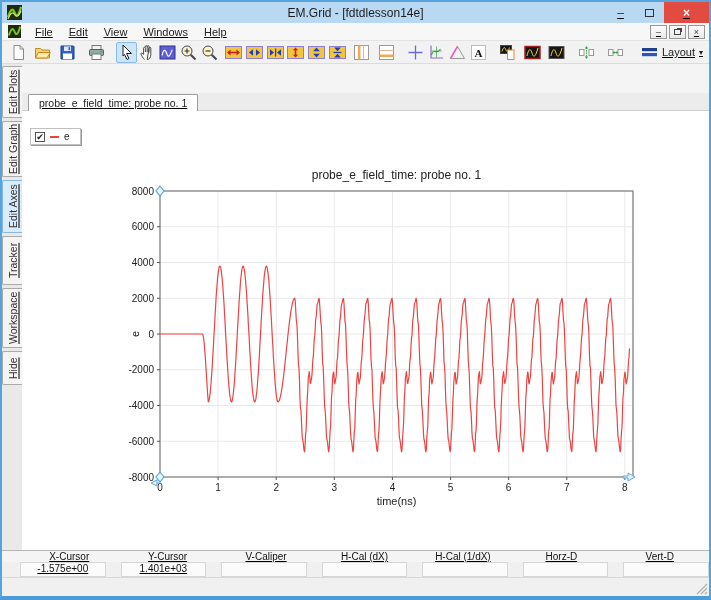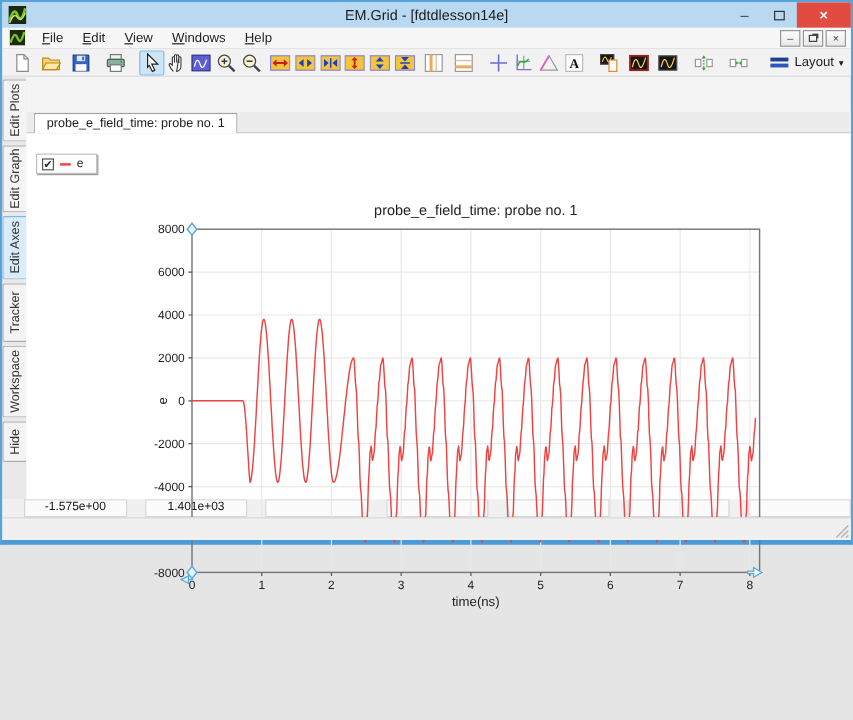--- a/index.html
+++ b/index.html
@@ -1,17 +1,17 @@
 <!DOCTYPE html>
 <html><head>
 <meta charset="utf-8">
 <style>
   * { margin:0; padding:0; box-sizing:border-box; }
   html,body { width:711px; height:600px; font-family:"Liberation Sans",sans-serif; background:#e5e5e5; }
-  .window { width:711px; height:454px; background:#f4f4f4; border:2px solid #57a3dc; border-bottom:4px solid #4a9bd8; display:flex; flex-direction:column; }
+  .window { width:711px; height:600px; background:#f4f4f4; border:2px solid #57a3dc; border-bottom:4px solid #4a9bd8; display:flex; flex-direction:column;text-decoration:underline; }
 
   
   .titlebar { height:21px; background:#b9d9f2; display:flex; align-items:center; position:relative; flex:0 0 auto; }
   .app-icon { width:15px; height:15px; margin-left:5px; flex:0 0 auto; }
   .title-text { position:absolute; left:0; right:0; text-align:center; font-size:12px; color:#1c1c1c; }
   .win-controls { margin-left:auto; display:flex; height:100%; align-items:stretch; z-index:2; }
   .win-btn { width:29px; display:flex; align-items:center; justify-content:center; font-size:12px; color:#333; cursor:default; }
   .win-btn .maxbox { width:9px; height:8px; border:1px solid #333; }
   .win-btn.close { width:45px; background:#e14b40; color:#fff; font-weight:bold; font-size:12px; }
 
@@ -367,20 +367,29 @@
             <polyline points="138.0,223.0 138.5,223.0 138.9,223.0 139.4,223.0 139.9,223.0 140.3,223.0 140.8,223.0 141.3,223.0 141.7,223.0 142.2,223.0 142.6,223.0 143.1,223.0 143.6,223.0 144.0,223.0 144.5,223.0 145.0,223.0 145.4,223.0 145.9,223.0 146.4,223.0 146.8,223.0 147.3,223.0 147.8,223.0 148.2,223.0 148.7,223.0 149.2,223.0 149.6,223.0 150.1,223.0 150.6,223.0 151.0,223.0 151.5,223.0 151.9,223.0 152.4,223.0 152.9,223.0 153.3,223.0 153.8,223.0 154.3,223.0 154.7,223.0 155.2,223.0 155.7,223.0 156.1,223.0 156.6,223.0 157.1,223.0 157.5,223.0 158.0,223.0 158.5,223.0 158.9,223.0 159.4,223.0 159.8,223.0 160.3,223.0 160.8,223.0 161.2,223.0 161.7,223.0 162.2,223.0 162.6,223.0 163.1,223.0 163.6,223.0 164.0,223.0 164.5,223.0 165.0,223.0 165.4,223.0 165.9,223.0 166.4,223.0 166.8,223.0 167.3,223.0 167.8,223.0 168.2,223.0 168.7,223.0 169.1,223.0 169.6,223.0 170.1,223.0 170.5,223.0 171.0,223.0 171.5,223.0 171.9,223.0 172.4,223.0 172.9,223.0 173.3,223.0 173.8,223.0 174.3,223.0 174.7,223.0 175.2,223.0 175.7,223.0 176.1,223.0 176.6,223.0 177.0,223.0 177.5,223.0 178.0,223.0 178.4,223.0 178.9,223.0 179.4,223.0 179.8,223.0 180.3,223.0 180.8,223.4 181.2,225.1 181.7,228.1 182.2,232.3 182.6,237.5 183.1,243.7 183.6,250.5 184.0,257.8 184.5,265.4 185.0,272.8 185.4,280.0 185.9,286.6 186.3,290.9 186.8,290.1 187.3,288.2 187.7,285.3 188.2,281.5 188.7,276.7 189.1,271.0 189.6,264.6 190.1,257.6 190.5,250.0 191.0,242.0 191.5,233.6 191.9,225.1 192.4,216.6 192.9,208.2 193.3,200.0 193.8,192.2 194.2,184.8 194.7,178.1 195.2,172.0 195.6,166.8 196.1,162.5 196.6,159.1 197.0,156.7 197.5,155.4 198.0,155.1 198.4,155.9 198.9,157.8 199.4,160.7 199.8,164.5 200.3,169.3 200.8,175.0 201.2,181.4 201.7,188.4 202.2,196.0 202.6,204.0 203.1,212.4 203.5,220.9 204.0,229.4 204.5,237.8 204.9,246.0 205.4,253.8 205.9,261.2 206.3,267.9 206.8,274.0 207.3,279.2 207.7,283.5 208.2,286.9 208.7,289.3 209.1,290.6 209.6,290.9 210.1,290.1 210.5,288.2 211.0,285.3 211.4,281.5 211.9,276.7 212.4,271.0 212.8,264.6 213.3,257.6 213.8,250.0 214.2,242.0 214.7,233.6 215.2,225.1 215.6,216.6 216.1,208.2 216.6,200.0 217.0,192.2 217.5,184.8 218.0,178.1 218.4,172.0 218.9,166.8 219.4,162.5 219.8,159.1 220.3,156.7 220.7,155.4 221.2,155.1 221.7,155.9 222.1,157.8 222.6,160.7 223.1,164.5 223.5,169.3 224.0,175.0 224.5,181.4 224.9,188.4 225.4,196.0 225.9,204.0 226.3,212.4 226.8,220.9 227.3,229.4 227.7,237.8 228.2,246.0 228.6,253.8 229.1,261.2 229.6,267.9 230.0,274.0 230.5,279.2 231.0,283.5 231.4,286.9 231.9,289.3 232.4,290.6 232.8,290.9 233.3,290.1 233.8,288.2 234.2,285.3 234.7,281.5 235.2,276.7 235.6,271.0 236.1,264.6 236.6,257.6 237.0,250.0 237.5,242.0 237.9,233.6 238.4,225.1 238.9,216.6 239.3,208.2 239.8,200.0 240.3,192.2 240.7,184.8 241.2,178.1 241.7,172.0 242.1,166.8 242.6,162.5 243.1,159.1 243.5,156.7 244.0,155.4 244.5,155.1 244.9,155.9 245.4,157.8 245.8,160.7 246.3,164.5 246.8,169.3 247.2,175.0 247.7,181.4 248.2,188.4 248.6,196.0 249.1,204.0 249.6,212.4 250.0,220.9 250.5,229.4 251.0,237.8 251.4,246.0 251.9,253.8 252.4,261.2 252.8,267.9 253.3,274.0 253.8,279.2 254.2,283.5 254.7,286.9 255.1,289.3 255.6,290.6 256.1,290.9 256.5,290.6 257.0,289.9 257.5,288.9 257.9,287.4 258.4,285.7 258.9,283.5 259.3,281.0 259.8,278.2 260.3,275.1 260.7,271.8 261.2,268.2 261.7,264.4 262.1,260.3 262.6,256.2 263.0,251.9 263.5,247.5 264.0,243.0 264.4,238.5 264.9,234.0 265.4,229.6 265.8,225.2 266.3,220.9 266.8,216.8 267.2,212.8 267.7,209.1 268.2,205.5 268.6,202.2 269.1,199.2 269.6,196.5 270.0,194.1 270.5,192.0 271.0,190.3 271.4,189.0 271.9,188.0 272.3,187.4 272.8,187.3 273.3,190.6 273.7,198.9 274.2,207.7 274.7,212.2 275.1,216.2 275.6,229.4 276.1,244.9 276.5,254.4 277.0,257.6 277.5,269.5 277.9,285.2 278.4,296.3 278.9,299.0 279.3,306.3 279.8,317.4 280.2,326.3 280.7,328.6 281.2,331.1 281.6,335.6 282.1,339.6 282.6,340.9 283.0,335.1 283.5,324.8 284.0,319.5 284.4,312.0 284.9,295.3 285.4,284.9 285.8,278.3 286.3,266.6 286.8,264.0 287.2,260.6 287.7,264.6 288.2,272.0 288.6,272.5 289.1,269.6 289.5,267.7 290.0,263.6 290.5,254.2 290.9,248.2 291.4,244.7 291.9,234.7 292.3,227.1 292.8,224.4 293.3,215.7 293.7,207.9 294.2,205.9 294.7,199.9 295.1,193.8 295.6,192.4 296.1,190.9 296.5,188.7 297.0,187.3 297.4,189.2 297.9,196.6 298.4,205.7 298.8,211.6 299.3,214.2 299.8,225.6 300.2,241.3 300.7,253.0 301.2,256.1 301.6,265.9 302.1,281.4 302.6,294.4 303.0,298.3 303.5,303.9 304.0,314.6 304.4,324.6 304.9,328.5 305.4,330.2 305.8,334.4 306.3,338.8 306.7,340.9 307.2,337.3 307.7,327.3 308.1,320.0 308.6,315.2 309.1,299.5 309.5,286.2 310.0,281.3 310.5,268.5 310.9,265.0 311.4,261.0 311.9,262.8 312.3,270.6 312.8,272.9 313.3,270.4 313.7,267.9 314.2,265.4 314.6,256.6 315.1,249.0 315.6,246.4 316.0,237.4 316.5,228.3 317.0,225.7 317.4,218.1 317.9,209.3 318.4,206.6 318.8,201.7 319.3,195.0 319.8,192.6 320.2,191.4 320.7,189.2 321.2,187.5 321.6,188.1 322.1,194.4 322.6,203.6 323.0,210.7 323.5,212.9 323.9,222.0 324.4,237.4 324.9,250.8 325.3,255.3 325.8,262.6 326.3,277.4 326.7,291.8 327.2,298.1 327.7,301.9 328.1,311.8 328.6,322.5 329.1,328.3 329.5,329.5 330.0,333.3 330.5,337.8 330.9,340.7 331.4,339.1 331.8,329.9 332.3,321.0 332.8,317.7 333.2,303.9 333.7,288.5 334.2,283.5 334.6,271.4 335.1,265.7 335.6,261.8 336.0,261.5 336.5,268.7 337.0,273.0 337.4,271.2 337.9,268.3 338.4,266.7 338.8,259.0 339.3,250.3 339.8,247.5 340.2,240.0 340.7,230.0 341.1,226.4 341.6,220.5 342.1,211.1 342.5,206.9 343.0,203.4 343.5,196.5 343.9,192.6 344.4,191.8 344.9,189.8 345.3,187.8 345.8,187.5 346.3,192.4 346.7,201.3 347.2,209.3 347.7,212.3 348.1,218.8 348.6,233.4 349.0,248.1 349.5,255.1 350.0,259.8 350.4,273.4 350.9,288.8 351.4,297.6 351.8,300.2 352.3,309.0 352.8,320.1 353.2,327.5 353.7,329.0 354.2,332.2 354.6,336.8 355.1,340.2 355.6,340.3 356.0,332.6 356.5,322.7 357.0,319.1 357.4,308.1 357.9,291.6 358.3,284.6 358.8,274.8 359.3,265.9 359.7,262.9 360.2,260.7 360.7,266.7 361.1,272.8 361.6,271.9 362.1,268.8 362.5,267.5 363.0,261.4 363.5,252.1 363.9,248.0 364.4,242.5 364.9,232.2 365.3,226.6 365.8,222.6 366.2,213.3 366.7,207.1 367.2,204.8 367.6,198.2 368.1,193.0 368.6,192.2 369.0,190.3 369.5,188.2 370.0,187.3 370.4,190.6 370.9,198.9 371.4,207.7 371.8,212.2 372.3,216.2 372.8,229.4 373.2,244.9 373.7,254.4 374.2,257.6 374.6,269.5 375.1,285.2 375.5,296.3 376.0,299.0 376.5,306.3 376.9,317.4 377.4,326.3 377.9,328.6 378.3,331.1 378.8,335.6 379.3,339.6 379.7,340.9 380.2,335.1 380.7,324.8 381.1,319.5 381.6,312.0 382.1,295.3 382.5,284.9 383.0,278.3 383.4,266.6 383.9,264.0 384.4,260.6 384.8,264.6 385.3,272.0 385.8,272.5 386.2,269.6 386.7,267.7 387.2,263.6 387.6,254.2 388.1,248.2 388.6,244.7 389.0,234.7 389.5,227.1 390.0,224.4 390.4,215.7 390.9,207.9 391.4,205.9 391.8,199.9 392.3,193.8 392.7,192.4 393.2,190.9 393.7,188.7 394.1,187.3 394.6,189.2 395.1,196.6 395.5,205.7 396.0,211.6 396.5,214.2 396.9,225.6 397.4,241.3 397.9,253.0 398.3,256.1 398.8,265.9 399.3,281.4 399.7,294.4 400.2,298.3 400.6,303.9 401.1,314.6 401.6,324.6 402.0,328.5 402.5,330.2 403.0,334.4 403.4,338.8 403.9,340.9 404.4,337.3 404.8,327.3 405.3,320.0 405.8,315.2 406.2,299.5 406.7,286.2 407.2,281.3 407.6,268.5 408.1,265.0 408.6,261.0 409.0,262.8 409.5,270.6 409.9,272.9 410.4,270.4 410.9,267.9 411.3,265.4 411.8,256.6 412.3,249.0 412.7,246.4 413.2,237.4 413.7,228.3 414.1,225.7 414.6,218.1 415.1,209.3 415.5,206.6 416.0,201.7 416.5,195.0 416.9,192.6 417.4,191.4 417.8,189.2 418.3,187.5 418.8,188.1 419.2,194.4 419.7,203.6 420.2,210.7 420.6,212.9 421.1,222.0 421.6,237.4 422.0,250.8 422.5,255.3 423.0,262.6 423.4,277.4 423.9,291.8 424.4,298.1 424.8,301.9 425.3,311.8 425.8,322.5 426.2,328.3 426.7,329.5 427.1,333.3 427.6,337.8 428.1,340.7 428.5,339.1 429.0,329.9 429.5,321.0 429.9,317.7 430.4,303.9 430.9,288.5 431.3,283.5 431.8,271.4 432.3,265.7 432.7,261.8 433.2,261.5 433.7,268.7 434.1,273.0 434.6,271.2 435.0,268.3 435.5,266.7 436.0,259.0 436.4,250.3 436.9,247.5 437.4,240.0 437.8,230.0 438.3,226.4 438.8,220.5 439.2,211.1 439.7,206.9 440.2,203.4 440.6,196.5 441.1,192.6 441.6,191.8 442.0,189.8 442.5,187.8 443.0,187.5 443.4,192.4 443.9,201.3 444.3,209.3 444.8,212.3 445.3,218.8 445.7,233.4 446.2,248.1 446.7,255.1 447.1,259.8 447.6,273.4 448.1,288.8 448.5,297.6 449.0,300.2 449.5,309.0 449.9,320.1 450.4,327.5 450.9,329.0 451.3,332.2 451.8,336.8 452.2,340.2 452.7,340.3 453.2,332.6 453.6,322.7 454.1,319.1 454.6,308.1 455.0,291.6 455.5,284.6 456.0,274.8 456.4,265.9 456.9,262.9 457.4,260.7 457.8,266.7 458.3,272.8 458.8,271.9 459.2,268.8 459.7,267.5 460.2,261.4 460.6,252.1 461.1,248.0 461.5,242.5 462.0,232.2 462.5,226.6 462.9,222.6 463.4,213.3 463.9,207.1 464.3,204.8 464.8,198.2 465.3,193.0 465.7,192.2 466.2,190.3 466.7,188.2 467.1,187.3 467.6,190.6 468.1,198.9 468.5,207.7 469.0,212.2 469.4,216.2 469.9,229.4 470.4,244.9 470.8,254.4 471.3,257.6 471.8,269.5 472.2,285.2 472.7,296.3 473.2,299.0 473.6,306.3 474.1,317.4 474.6,326.3 475.0,328.6 475.5,331.1 476.0,335.6 476.4,339.6 476.9,340.9 477.4,335.1 477.8,324.8 478.3,319.5 478.7,312.0 479.2,295.3 479.7,284.9 480.1,278.3 480.6,266.6 481.1,264.0 481.5,260.6 482.0,264.6 482.5,272.0 482.9,272.5 483.4,269.6 483.9,267.7 484.3,263.6 484.8,254.2 485.3,248.2 485.7,244.7 486.2,234.7 486.6,227.1 487.1,224.4 487.6,215.7 488.0,207.9 488.5,205.9 489.0,199.9 489.4,193.8 489.9,192.4 490.4,190.9 490.8,188.7 491.3,187.3 491.8,189.2 492.2,196.6 492.7,205.7 493.2,211.6 493.6,214.2 494.1,225.6 494.6,241.3 495.0,253.0 495.5,256.1 495.9,265.9 496.4,281.4 496.9,294.4 497.3,298.3 497.8,303.9 498.3,314.6 498.7,324.6 499.2,328.5 499.7,330.2 500.1,334.4 500.6,338.8 501.1,340.9 501.5,337.3 502.0,327.3 502.5,320.0 502.9,315.2 503.4,299.5 503.8,286.2 504.3,281.3 504.8,268.5 505.2,265.0 505.7,261.0 506.2,262.8 506.6,270.6 507.1,272.9 507.6,270.4 508.0,267.9 508.5,265.4 509.0,256.6 509.4,249.0 509.9,246.4 510.4,237.4 510.8,228.3 511.3,225.7 511.8,218.1 512.2,209.3 512.7,206.6 513.1,201.7 513.6,195.0 514.1,192.6 514.5,191.4 515.0,189.2 515.5,187.5 515.9,188.1 516.4,194.4 516.9,203.6 517.3,210.7 517.8,212.9 518.3,222.0 518.7,237.4 519.2,250.8 519.7,255.3 520.1,262.6 520.6,277.4 521.0,291.8 521.5,298.1 522.0,301.9 522.4,311.8 522.9,322.5 523.4,328.3 523.8,329.5 524.3,333.3 524.8,337.8 525.2,340.7 525.7,339.1 526.2,329.9 526.6,321.0 527.1,317.7 527.6,303.9 528.0,288.5 528.5,283.5 529.0,271.4 529.4,265.7 529.9,261.8 530.3,261.5 530.8,268.7 531.3,273.0 531.7,271.2 532.2,268.3 532.7,266.7 533.1,259.0 533.6,250.3 534.1,247.5 534.5,240.0 535.0,230.0 535.5,226.4 535.9,220.5 536.4,211.1 536.9,206.9 537.3,203.4 537.8,196.5 538.2,192.6 538.7,191.8 539.2,189.8 539.6,187.8 540.1,187.5 540.6,192.4 541.0,201.3 541.5,209.3 542.0,212.3 542.4,218.8 542.9,233.4 543.4,248.1 543.8,255.1 544.3,259.8 544.8,273.4 545.2,288.8 545.7,297.6 546.2,300.2 546.6,309.0 547.1,320.1 547.5,327.5 548.0,329.0 548.5,332.2 548.9,336.8 549.4,340.2 549.9,340.3 550.3,332.6 550.8,322.7 551.3,319.1 551.7,308.1 552.2,291.6 552.7,284.6 553.1,274.8 553.6,265.9 554.1,262.9 554.5,260.7 555.0,266.7 555.4,272.8 555.9,271.9 556.4,268.8 556.8,267.5 557.3,261.4 557.8,252.1 558.2,248.0 558.7,242.5 559.2,232.2 559.6,226.6 560.1,222.6 560.6,213.3 561.0,207.1 561.5,204.8 562.0,198.2 562.4,193.0 562.9,192.2 563.4,190.3 563.8,188.2 564.3,187.3 564.7,190.6 565.2,198.9 565.7,207.7 566.1,212.2 566.6,216.2 567.1,229.4 567.5,244.9 568.0,254.4 568.5,257.6 568.9,269.5 569.4,285.2 569.9,296.3 570.3,299.0 570.8,306.3 571.3,317.4 571.7,326.3 572.2,328.6 572.6,331.1 573.1,335.6 573.6,339.6 574.0,340.9 574.5,335.1 575.0,324.8 575.4,319.5 575.9,312.0 576.4,295.3 576.8,284.9 577.3,278.3 577.8,266.6 578.2,264.0 578.7,260.6 579.2,264.6 579.6,272.0 580.1,272.5 580.6,269.6 581.0,267.7 581.5,263.6 581.9,254.2 582.4,248.2 582.9,244.7 583.3,234.7 583.8,227.1 584.3,224.4 584.7,215.7 585.2,207.9 585.7,205.9 586.1,199.9 586.6,193.8 587.1,192.4 587.5,190.9 588.0,188.7 588.5,187.3 588.9,189.2 589.4,196.6 589.8,205.7 590.3,211.6 590.8,214.2 591.2,225.6 591.7,241.3 592.2,253.0 592.6,256.1 593.1,265.9 593.6,281.4 594.0,294.4 594.5,298.3 595.0,303.9 595.4,314.6 595.9,324.6 596.4,328.5 596.8,330.2 597.3,334.4 597.8,338.8 598.2,340.9 598.7,337.3 599.1,327.3 599.6,320.0 600.1,315.2 600.5,299.5 601.0,286.2 601.5,281.3 601.9,268.5 602.4,265.0 602.9,261.0 603.3,262.8 603.8,270.6 604.3,272.9 604.7,270.4 605.2,267.9 605.7,265.4 606.1,256.6 606.6,249.0 607.0,246.4 607.5,237.4" fill="none" stroke="#ee4343" stroke-width="1.2" stroke-linejoin="round"></polyline>
             <polygon points="138,75 142,80 138,85 134,80" fill="#e6f4fd" stroke="#5aa7e0" stroke-width="1.2"></polygon>
             <polygon points="138,361 142,366 138,371 134,366" fill="#e6f4fd" stroke="#5aa7e0" stroke-width="1.2"></polygon>
             <path d="M129 372l6-3v6zM135 372h4" fill="#e6f4fd" stroke="#5aa7e0" stroke-width="1"></path>
             <path d="M613 366l-7-4v3h-5v2h5v3z" fill="#e6f4fd" stroke="#5aa7e0" stroke-width="1"></path>
           </svg>
       </div>
     </div>
   </div>
 
+  <div class="readout-headers">
+    <div>X-Cursor</div>
+    <div>Y-Cursor</div>
+    <div>V-Caliper</div>
+    <div>H-Cal (dX)</div>
+    <div>H-Cal (1/dX)</div>
+    <div>Horz-D</div>
+    <div>Vert-D</div>
+  </div>
   <div class="readout-values">
     <div>-1.575e+00</div>
     <div>1.401e+03</div>
     <div></div>
     <div></div>
     <div></div>
     <div></div>
     <div></div>
   </div>
   <div class="statusbar">

